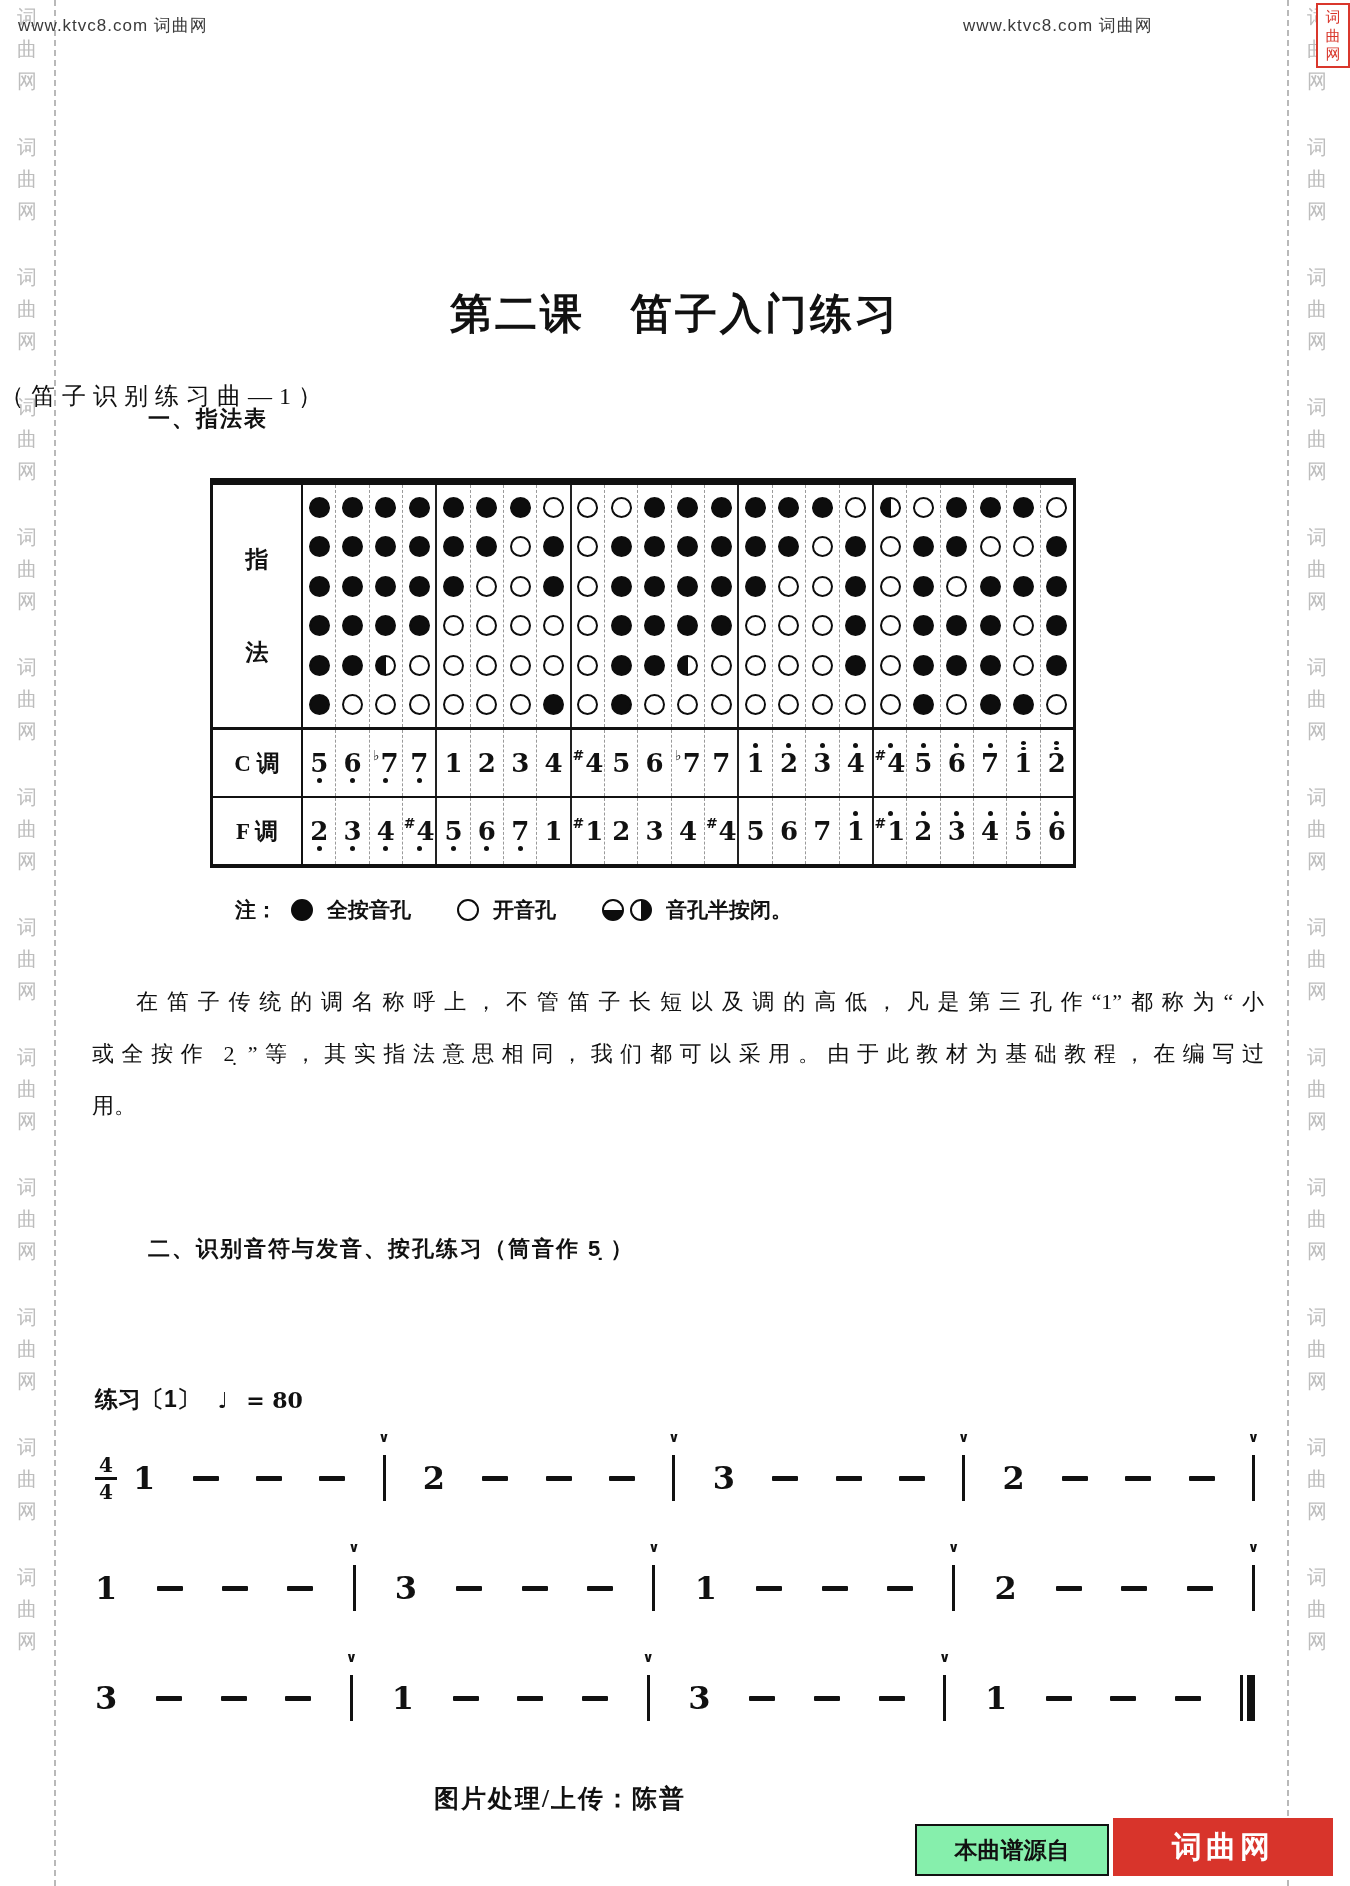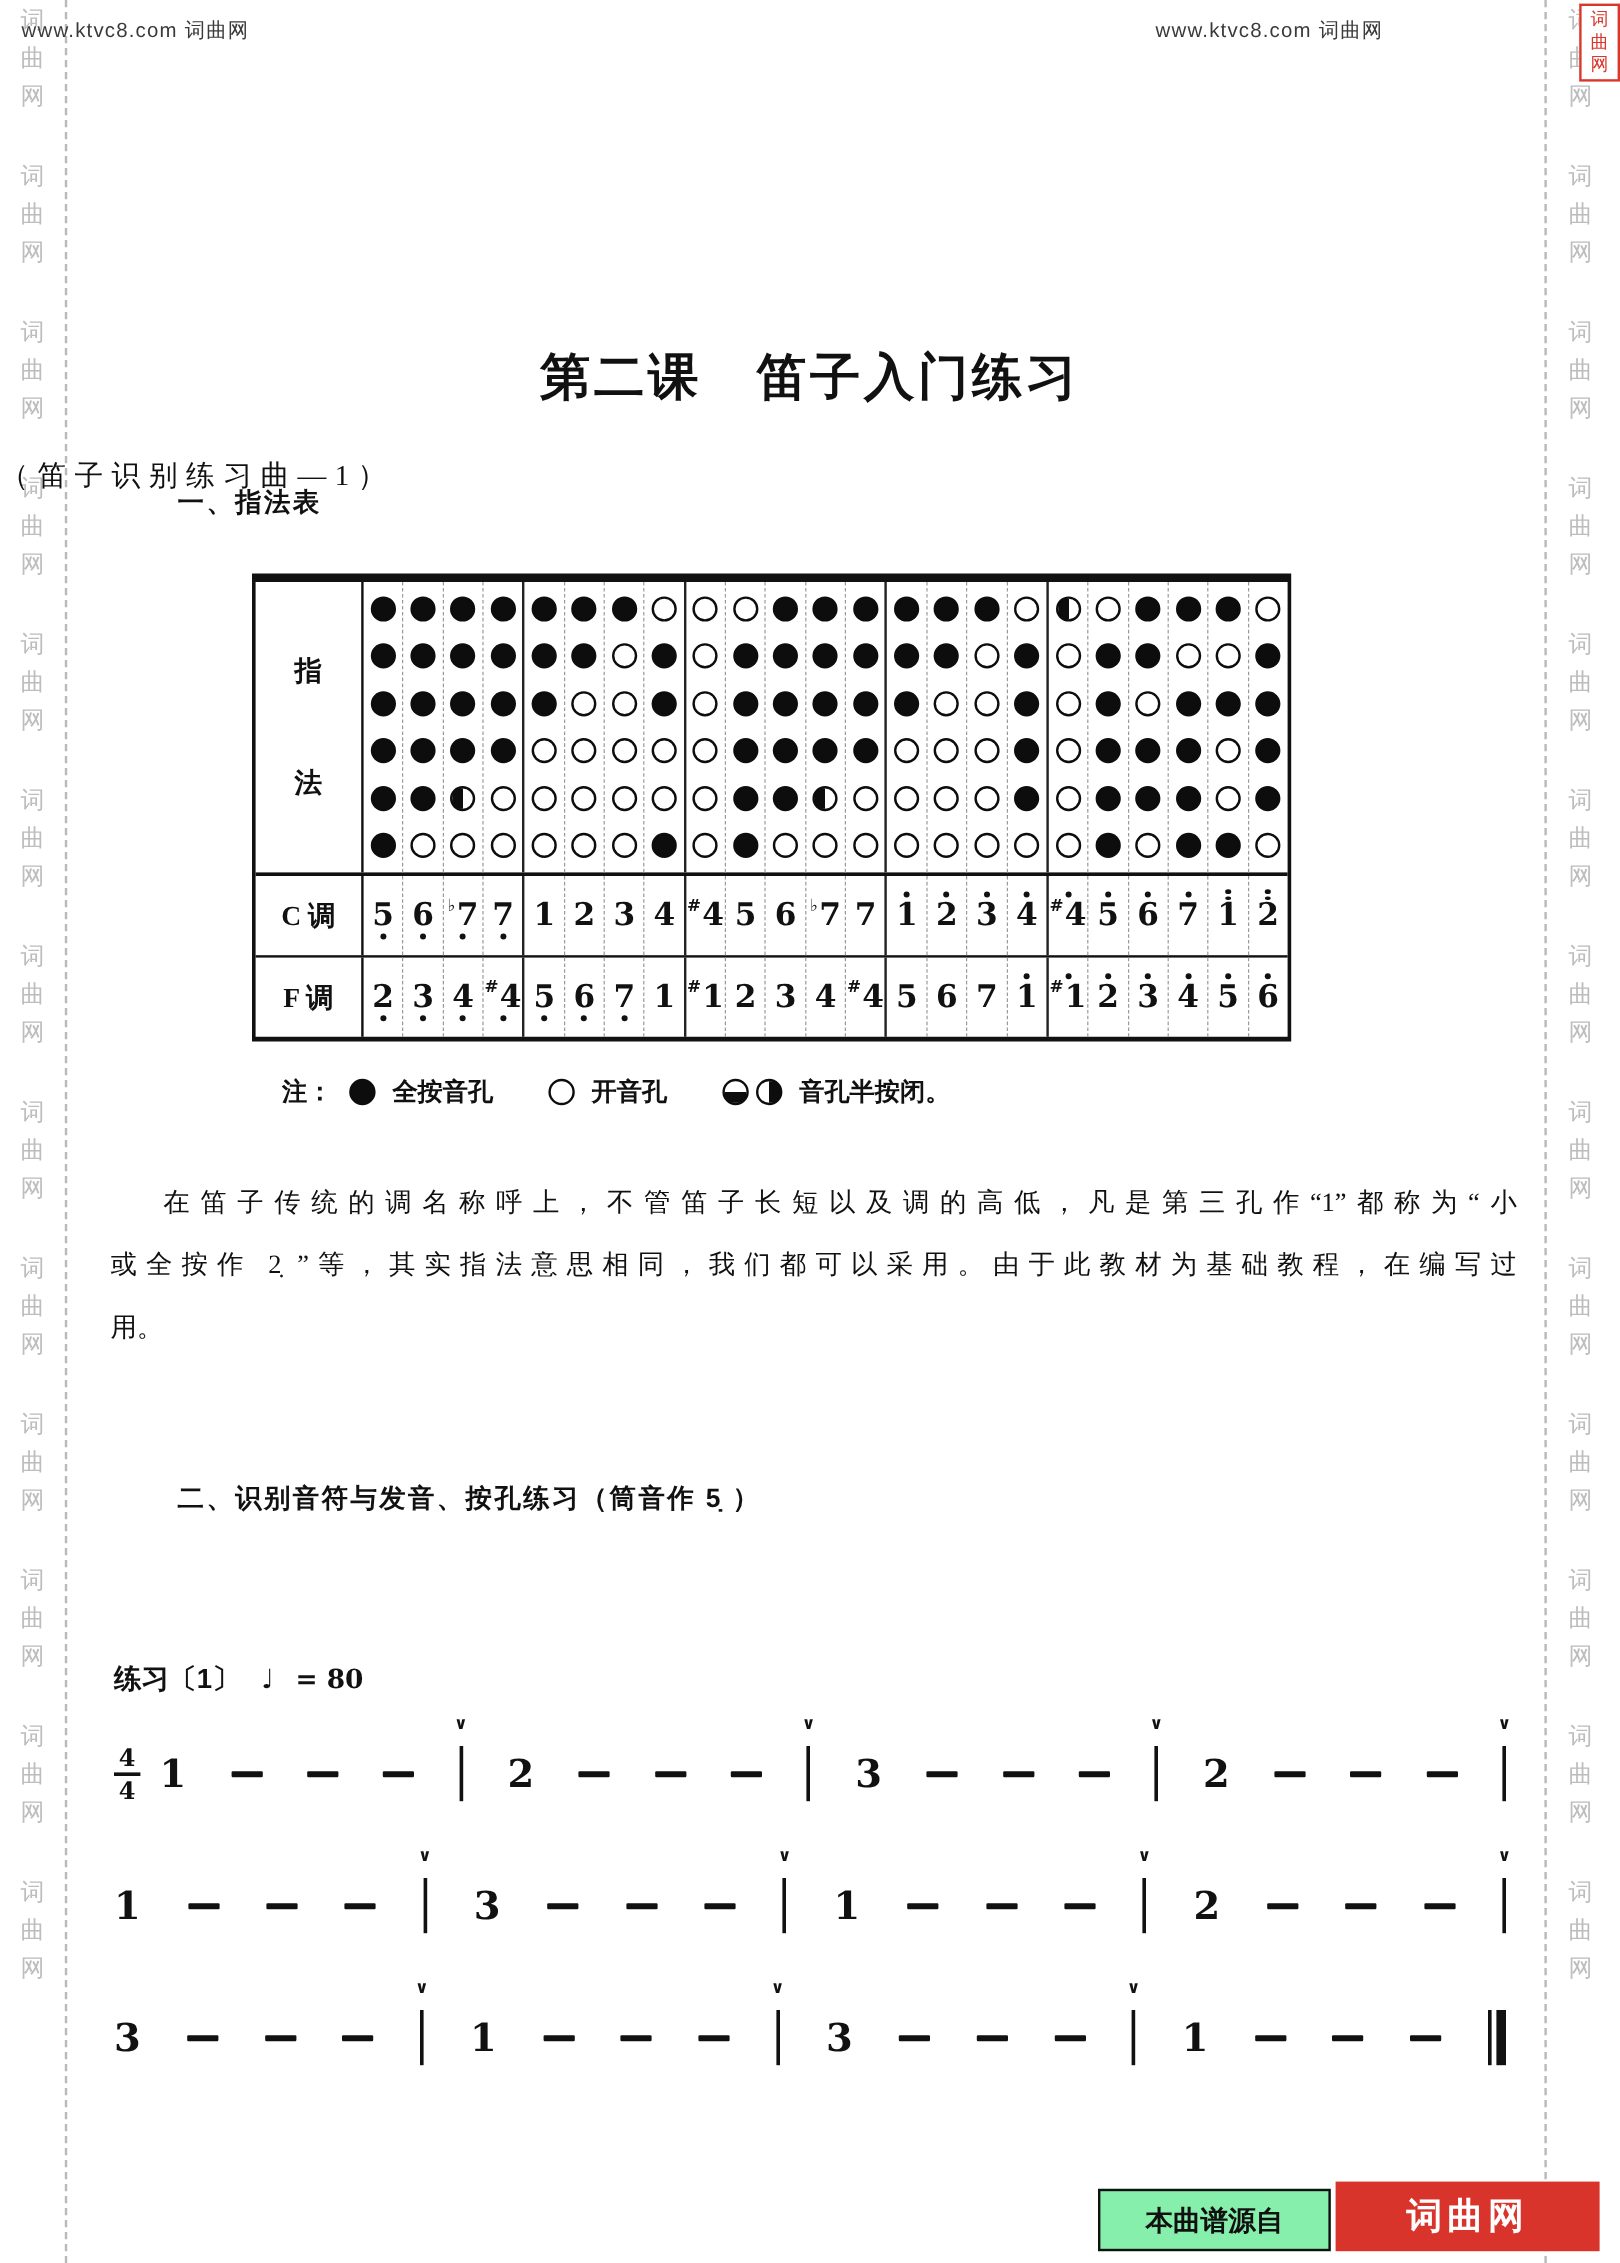--- a/index.html
+++ b/index.html
@@ -968,16 +968,17 @@
       <div class="mnote">1</div>
       <div class="mdash"></div>
       <div class="mdash"></div>
       <div class="mdash"></div>
       <div class="mfinal">
         <div class="thin"></div>
         <div class="thick"></div>
       </div>
     </div>
 
+  <div class="credit">图片处理/上传：陈普</div>
   <div class="srcbox">本曲谱源自</div>
   <div class="brandbox">词曲网</div>
 
 </div>
 
 </body></html>

